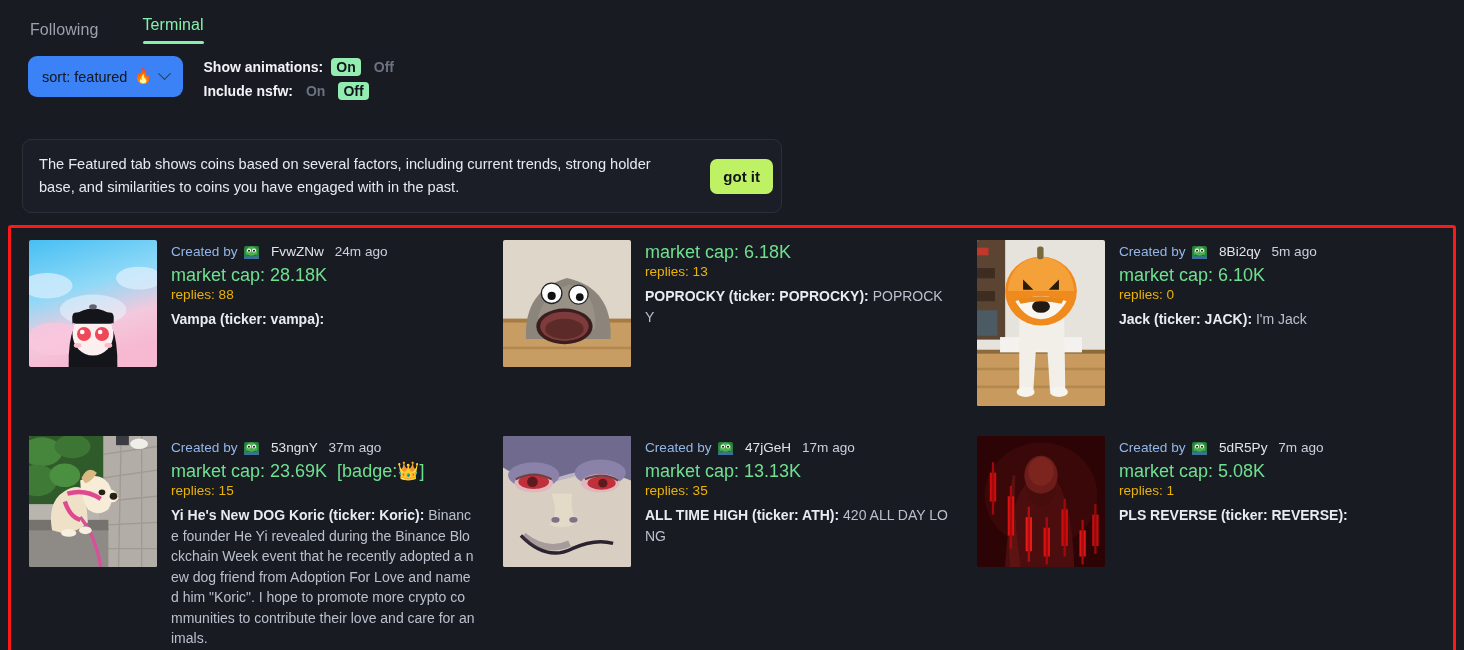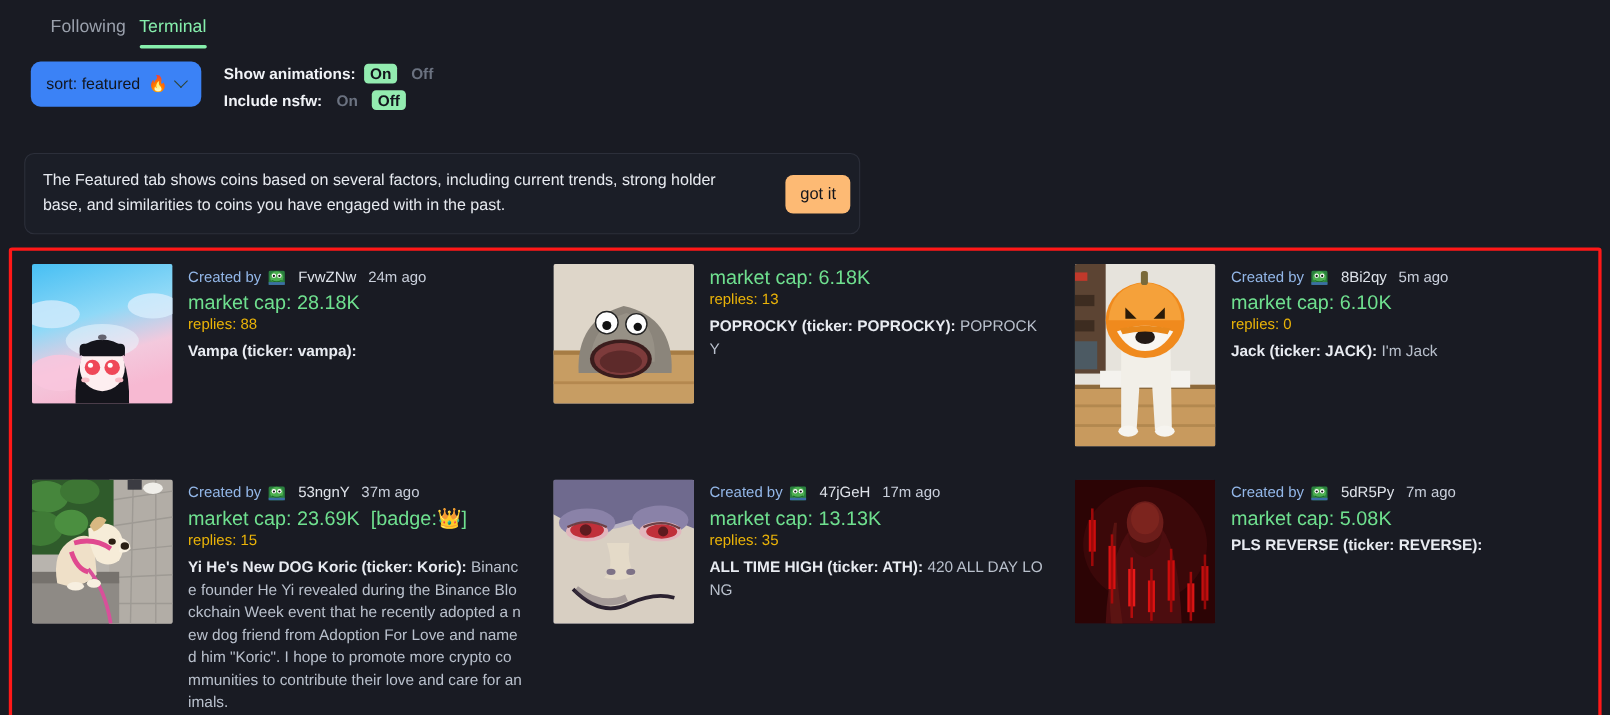--- a/index.html
+++ b/index.html
@@ -7,22 +7,22 @@
     margin: 0; padding: 0;
     width: 1464px; height: 650px;
     background: #191b23;
     font-family: "Liberation Sans", sans-serif;
     overflow: hidden;
   }
   .page { position: relative; width: 1464px; height: 650px; background: #191b23; }
 
   
   .tabs {
-    position: absolute; left: 44px; top: 12px;
-    display: flex; align-items: flex-start; gap: 8px;
+    position: absolute; left: 28px; top: 12px;
+    display: flex; align-items: center; gap: 40px;
   }
   .tab {
     font-size: 16px; color: #9aa0ac; padding: 4px 2px 10px 2px;
     cursor: pointer; letter-spacing: .1px;
   }
   .tab.active { color: #86efac; }
   .tab.active .underline {
     display: block; height: 3px; background: #86efac;
     border-radius: 2px; margin-top: 7px;
   }
@@ -58,22 +58,22 @@
     border: 1px solid #2c2f3a; border-radius: 9px;
     background: #1b1e27;
     display: flex; align-items: center; justify-content: space-between;
     padding: 13px 8px 13px 16px;
   }
   .banner-text {
     color: #e6e9ef; font-size: 14.6px; line-height: 1.55;
     max-width: 640px;
   }
   .got-it {
-    background: #fdba74; color: #12151c; border: none; border-radius: 7px;
-    font-size: 15px; padding: 9px 13px; cursor: pointer; white-space: nowrap;
+    background: #bef264; color: #12151c; border: none; border-radius: 7px;
+    font-size: 15px; padding: 9px 13px; cursor: pointer; white-space: nowrap; font-weight: bold;
   }
 
   
   .feed-outline {
     position: absolute; left: 8px; top: 225px;
     width: 1448px; height: 516px;
     border: 3px solid #ff1818; border-radius: 3px;
     overflow: hidden;
   }
   .feed {
@@ -451,19 +451,20 @@
                   <rect y="10.5" width="15" height="2.5" fill="#3b6ea5"></rect>
                 </svg>
             </span>
             <span class="uname">5dR5Py</span>
             <span class="ago">7m ago</span>
           </div>
           <div class="mcap">
             <span>market cap: 5.08K</span>
             <span class="badge-tag"></span>
           </div>
+          <div class="replies">replies: 1</div>
           <div class="desc"><b>PLS REVERSE (ticker: REVERSE):</b><span></span></div>
         </div>
       </div>
 
     </div>
   </div>
 </div>
 
 </body></html>

